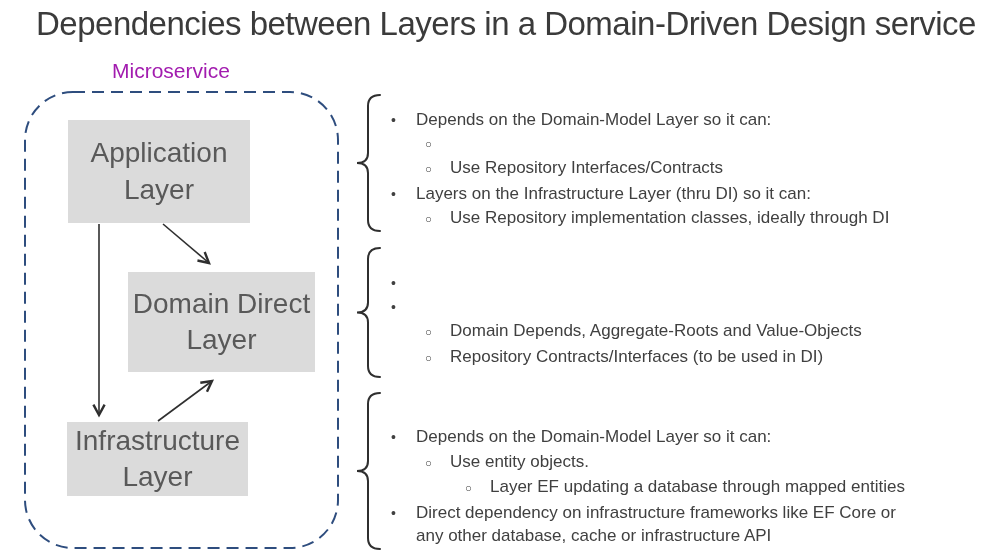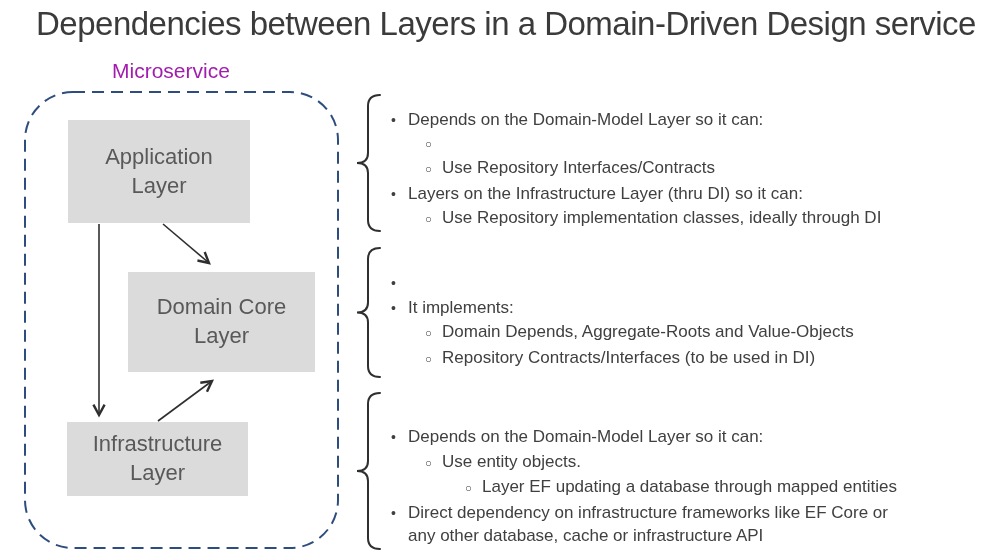--- a/index.html
+++ b/index.html
@@ -25,40 +25,40 @@
   #diagram-lines{left:0;top:0;width:1002px;height:557px;pointer-events:none;}
   .brace{left:354px;width:30px;pointer-events:none;}
   #brace-1{top:93px;height:140px;}
   #brace-2{top:246px;height:133px;}
   #brace-3{top:391px;height:160px;}
 
   
   .layer-box{
     background:#dbdbdb;color:#595959;
     display:flex;align-items:center;justify-content:center;
-    text-align:center;font-size:22px;line-height:1.3;
+    text-align:center;font-size:28px;line-height:1.3;
     white-space:pre-line;z-index:2;
   }
   #box-application{left:68px;top:120px;width:182px;height:103px;}
   #box-domain{left:128px;top:272px;width:187px;height:100px;}
   #box-infrastructure{left:67px;top:422px;width:181px;height:74px;}
 
   
   .note-block{left:383px;width:614px;}
   #notes-0{top:108px;}
   #notes-1{top:272px;}
   #notes-2{top:425px;}
   .row{display:flex;align-items:baseline;line-height:23.5px;font-size:17px;color:#404040;}
   .l0{padding-left:8px;}
   .l1{padding-left:42px;}
   .l2{padding-left:82px;}
   .marker{flex:none;width:17px;color:#404040;}
   .m0{font-size:14px;}
   .m1{font-size:11.5px;}
-  .note-text{white-space:pre-line;}
+  .note-text{white-space:pre-line;margin-left:8px;}
 </style>
 </head>
 <body>
 
 <div class="abs" id="title">Dependencies between Layers in a Domain-Driven Design service</div>
 
 <div class="abs" id="ms-label">Microservice</div>
 
 <svg class="abs" id="diagram-lines" width="1002" height="557" viewBox="0 0 1002 557" xmlns="http://www.w3.org/2000/svg">
   <defs>
@@ -67,21 +67,21 @@
     </marker>
   </defs>
   <rect x="25" y="92" width="313" height="456" rx="48" ry="48" fill="none" stroke="#2e4d7e" stroke-width="2" stroke-dasharray="12 7"></rect>
   <line x1="99" y1="224" x2="99" y2="415" stroke="#2f2f2f" stroke-width="1.6" marker-end="url(#ah)"></line>
   <line x1="163" y1="224" x2="209" y2="263" stroke="#2f2f2f" stroke-width="1.6" marker-end="url(#ah)"></line>
   <line x1="158" y1="421" x2="212" y2="381" stroke="#2f2f2f" stroke-width="1.6" marker-end="url(#ah)"></line>
 </svg>
 
 <div class="abs layer-box" id="box-application">Application
 Layer</div>
-<div class="abs layer-box" id="box-domain">Domain Core
+<div class="abs layer-box" id="box-domain">Domain Direct
 Layer</div>
 <div class="abs layer-box" id="box-infrastructure">Infrastructure
 Layer</div>
 
 <svg class="abs brace" id="brace-1" width="30" height="140" viewBox="0 0 30 140" xmlns="http://www.w3.org/2000/svg">
   <path d="M26,2 Q14,2 14,13 L14,60 Q14,70 3,70 Q14,70 14,80 L14,127 Q14,138 26,138" fill="none" stroke="#2f2f2f" stroke-width="2" stroke-linecap="round"></path>
 </svg>
 <svg class="abs brace" id="brace-2" width="30" height="133" viewBox="0 0 30 133" xmlns="http://www.w3.org/2000/svg">
   <path d="M26,2 Q14,2 14,13 L14,56.5 Q14,66.5 3,66.5 Q14,66.5 14,76.5 L14,120 Q14,131 26,131" fill="none" stroke="#2f2f2f" stroke-width="2" stroke-linecap="round"></path>
 </svg>
@@ -110,21 +110,20 @@
     <span class="note-text">Use Repository implementation classes, ideally through DI</span>
   </div>
 </div>
 
 <div class="abs note-block" id="notes-1">
   <div class="row l0">
     <span class="marker m0">•</span>
   </div>
   <div class="row l0">
     <span class="marker m0">•</span>
-    <span class="note-text">It implements:</span>
   </div>
   <div class="row l1">
     <span class="marker m1">○</span>
     <span class="note-text">Domain Depends, Aggregate-Roots and Value-Objects</span>
   </div>
   <div class="row l1">
     <span class="marker m1">○</span>
     <span class="note-text">Repository Contracts/Interfaces (to be used in DI)</span>
   </div>
 </div>

